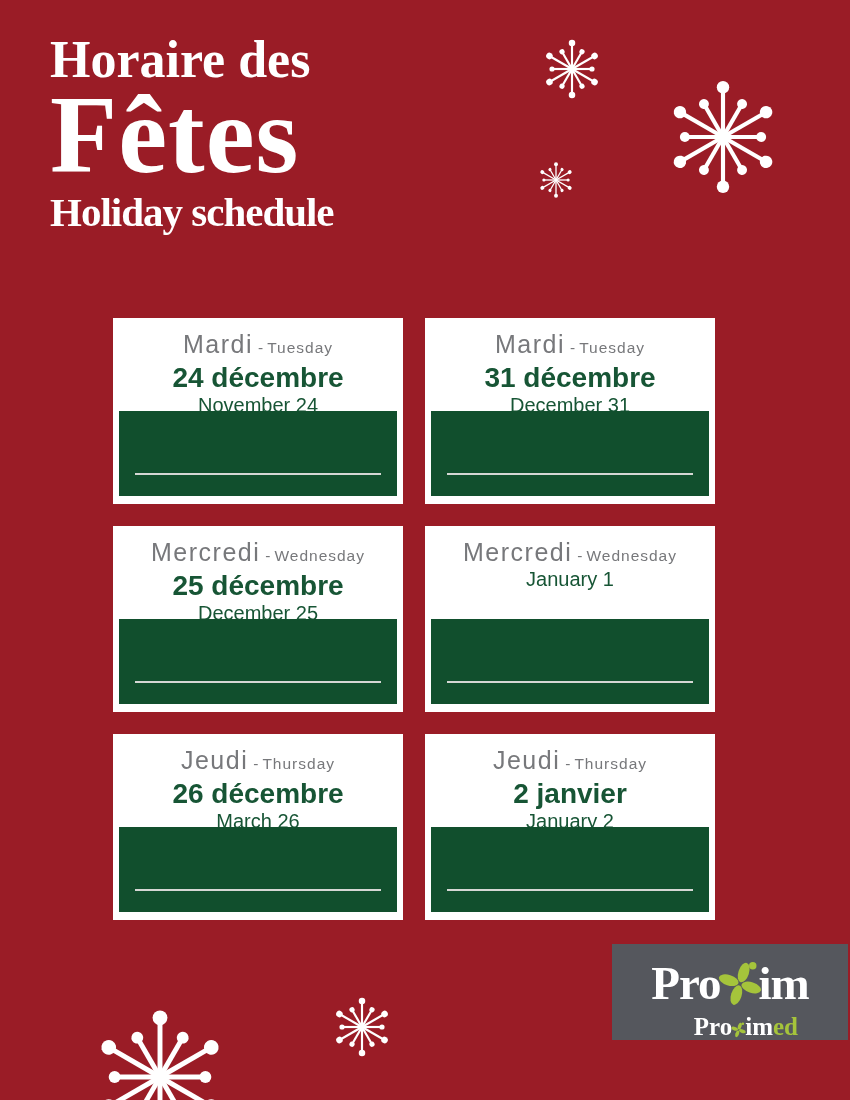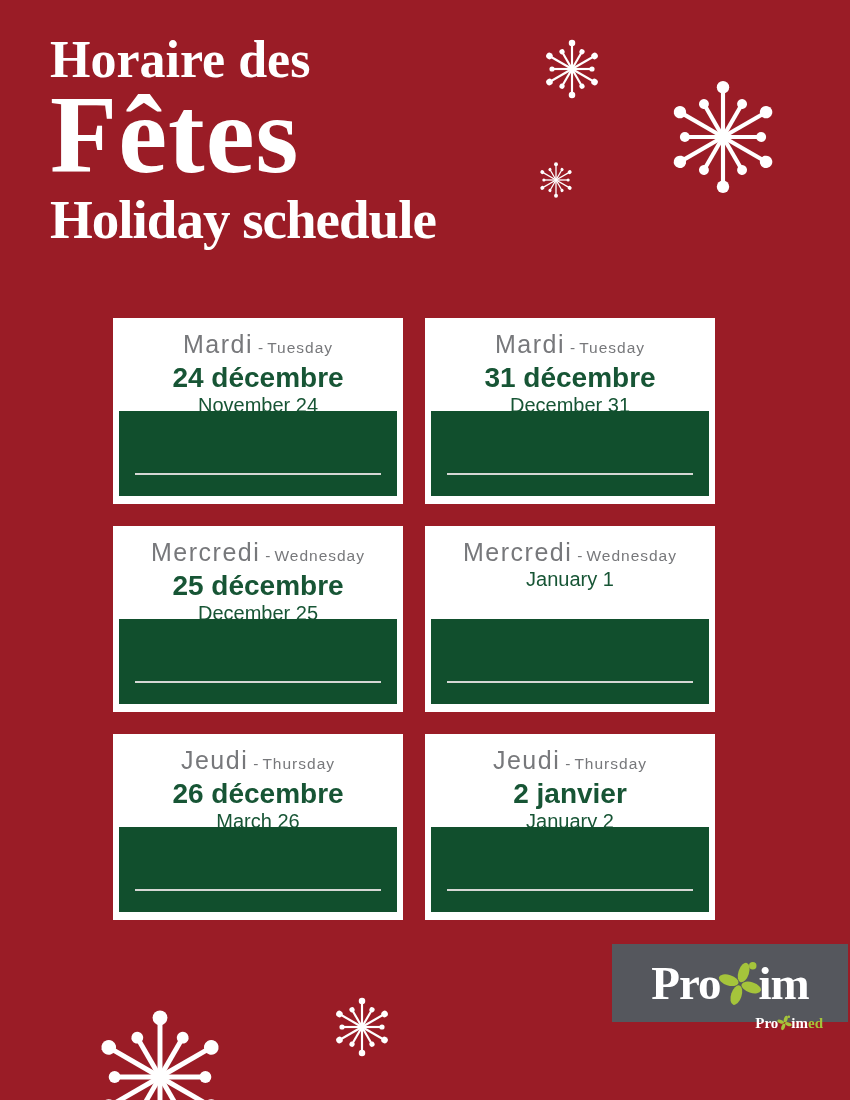--- a/index.html
+++ b/index.html
@@ -26,21 +26,21 @@
     position:absolute;
     left:50px;
     color:#fff;
     font-family:"Liberation Serif",serif;
     font-weight:700;
     line-height:1;
     white-space:nowrap;
   }
   .title-fr-1{top:34px;font-size:52px;letter-spacing:0;text-align:right;}
   .title-fr-2{top:80px;font-size:110px;letter-spacing:1px;}
-  .title-en{top:192px;font-size:55px;letter-spacing:-1px;}
+  .title-en{top:192px;font-size:41px;letter-spacing:-1px;}
   
   .flake{position:absolute;color:var(--snowflake-white);}
   .flake-a{left:539px;top:36px;width:66px;height:66px;}
   .flake-b{left:660px;top:74px;width:126px;height:126px;}
   .flake-c{left:536px;top:160px;width:40px;height:40px;}
   .flake-d{left:85px;top:1002px;width:150px;height:150px;}
   .flake-e{left:329px;top:994px;width:66px;height:66px;}
   
   .cards{
     position:absolute;
@@ -95,21 +95,21 @@
   .write-line{
     position:absolute;
     left:16px;right:16px;bottom:21px;
     height:2px;
     background:var(--divider-line);
   }
   
   .logo-box{
     position:absolute;
     left:612px;top:944px;
-    width:236px;height:78px;
+    width:236px;height:96px;
     background:var(--logo-box-gray);
     padding-left:20px;
   }
   .logo-main{
     position:absolute;
     left:0;right:0;top:14px;
     text-align:center;
     color:#fff;
     font-family:"Liberation Serif",serif;
     font-weight:700;
@@ -119,25 +119,25 @@
     white-space:nowrap;
   }
   .logo-main .logo-flower{
     width:44px;height:49px;
     vertical-align:-8px;
     margin:0 -3px;
     color:var(--logo-green);
   }
   .logo-sub{
     position:absolute;
-    right:25px;top:70px;
+    right:50px;top:70px;
     color:#fff;
     font-family:"Liberation Serif",serif;
     font-weight:700;
-    font-size:15px;
+    font-size:25px;
     line-height:1;
     white-space:nowrap;
   }
   .logo-sub .logo-flower{
     width:15px;height:17px;
     vertical-align:-3px;
     margin:0 -1px;
     color:var(--logo-green);
   }
   .logo-sub .logo-suffix{color:var(--logo-green);}

